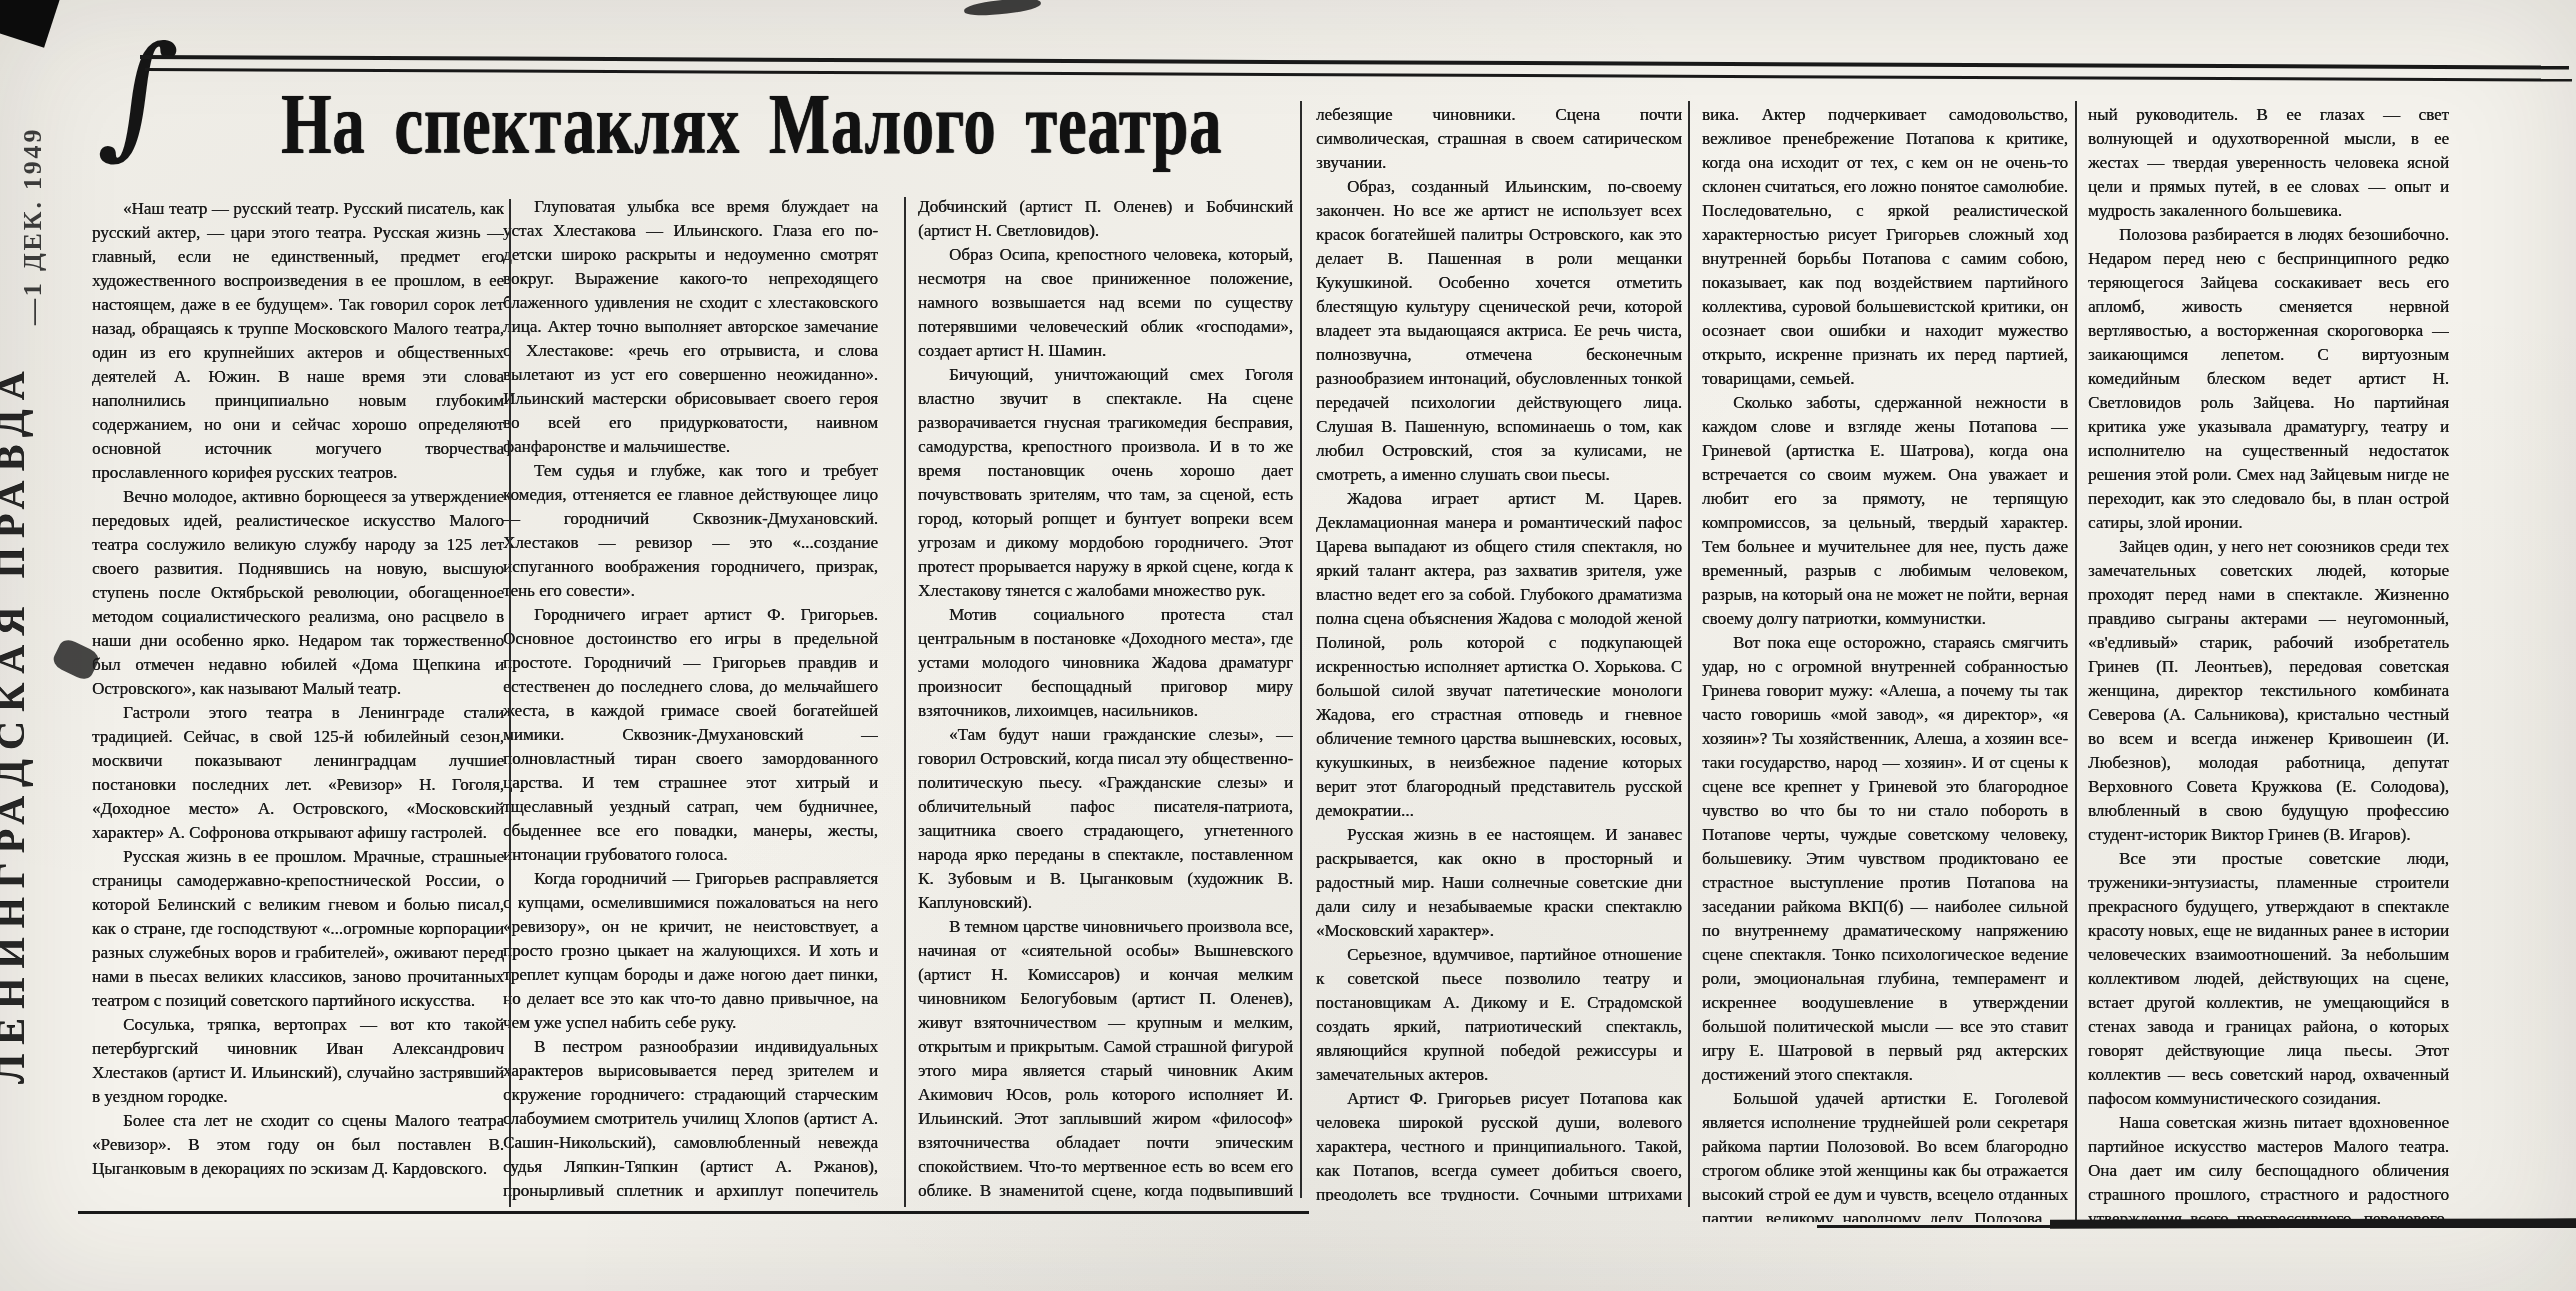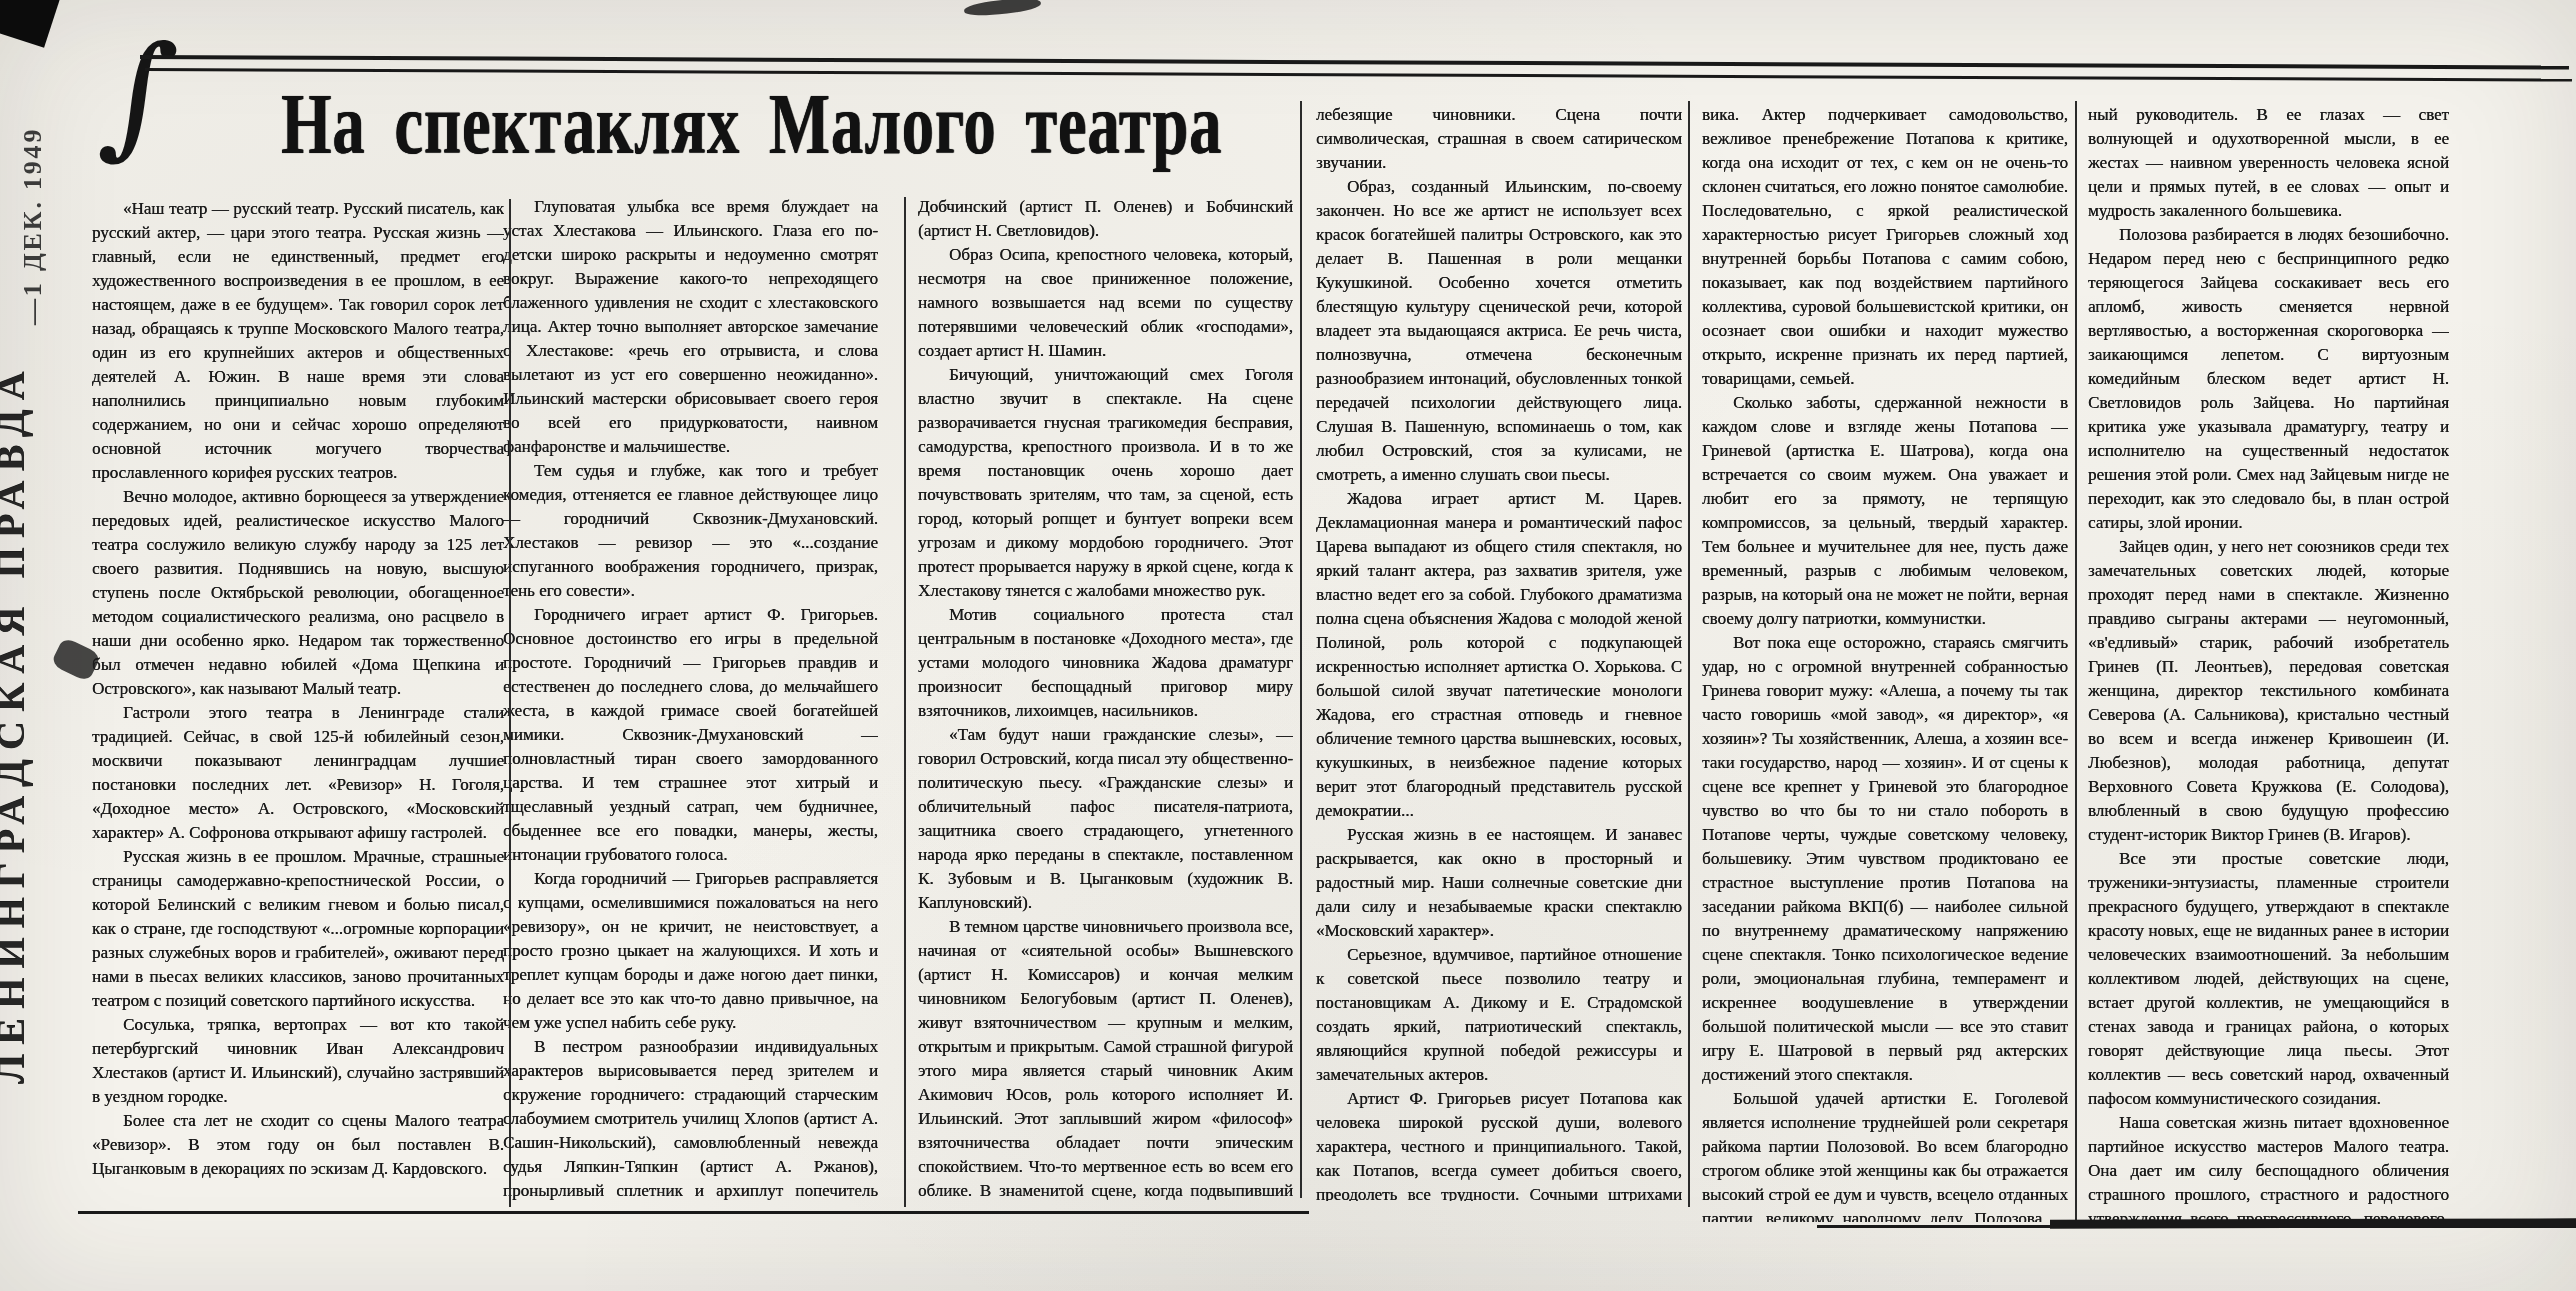--- a/index.html
+++ b/index.html
@@ -120,21 +120,21 @@
   </section>
 
   <section class="col col-5">
     <p class="cont">вика. Актер подчеркивает самодовольство, вежливое пренебрежение Потапова к критике, когда она исходит от тех, с кем он не очень-то склонен считаться, его ложно понятое самолюбие. Последовательно, с яркой реалистической характерностью рисует Григорьев сложный ход внутренней борьбы Потапова с самим собою, показывает, как под воздействием партийного коллектива, суровой большевистской критики, он осознает свои ошибки и находит мужество открыто, искренне признать их перед партией, товарищами, семьей.</p>
     <p>Сколько заботы, сдержанной нежности в каждом слове и взгляде жены Потапова — Гриневой (артистка Е. Шатрова), когда она встречается со своим мужем. Она уважает и любит его за прямоту, не терпящую компромиссов, за цельный, твердый характер. Тем больнее и мучительнее для нее, пусть даже временный, разрыв с любимым человеком, разрыв, на который она не может не пойти, верная своему долгу патриотки, коммунистки.</p>
     <p>Вот пока еще осторожно, стараясь смягчить удар, но с огромной внутренней собранностью Гринева говорит мужу: «Алеша, а почему ты так часто говоришь «мой завод», «я директор», «я хозяин»? Ты хозяйственник, Алеша, а хозяин все-таки государство, народ — хозяин». И от сцены к сцене все крепнет у Гриневой это благородное чувство во что бы то ни стало побороть в Потапове черты, чуждые советскому человеку, большевику. Этим чувством продиктовано ее страстное выступление против Потапова на заседании райкома ВКП(б) — наиболее сильной по внутреннему драматическому напряжению сцене спектакля. Тонко психологическое ведение роли, эмоциональная глубина, темперамент и искреннее воодушевление в утверждении большой политической мысли — все это ставит игру Е. Шатровой в первый ряд актерских достижений этого спектакля.</p>
     <p>Большой удачей артистки Е. Гоголевой является исполнение труднейшей роли секретаря райкома партии Полозовой. Во всем благородно строгом облике этой женщины как бы отражается высокий строй ее дум и чувств, всецело отданных партии, великому народному делу. Полозова — Гоголева приносит с собой на сцену весь тот богатый и сложный духовный мир, которым всегда жив государственный деятель, партий-</p>
   </section>
 
   <section class="col col-6">
-    <p class="cont">ный руководитель. В ее глазах — свет волнующей и одухотворенной мысли, в ее жестах — наивном уверенность человека ясной цели и прямых путей, в ее словах — опыт и мудрость закаленного большевика.</p>
+    <p class="cont">ный руководитель. В ее глазах — свет волнующей и одухотворенной мысли, в ее жестах — твердая уверенность человека ясной цели и прямых путей, в ее словах — опыт и мудрость закаленного большевика.</p>
     <p>Полозова разбирается в людях безошибочно. Недаром перед нею с беспринципного редко теряющегося Зайцева соскакивает весь его апломб, живость сменяется нервной вертлявостью, а восторженная скороговорка — заикающимся лепетом. С виртуозным комедийным блеском ведет артист Н. Светловидов роль Зайцева. Но партийная критика уже указывала драматургу, театру и исполнителю на существенный недостаток решения этой роли. Смех над Зайцевым нигде не переходит, как это следовало бы, в план острой сатиры, злой иронии.</p>
     <p>Зайцев один, у него нет союзников среди тех замечательных советских людей, которые проходят перед нами в спектакле. Жизненно правдиво сыграны актерами — неугомонный, «в'едливый» старик, рабочий изобретатель Гринев (П. Леонтьев), передовая советская женщина, директор текстильного комбината Северова (А. Сальникова), кристально честный во всем и всегда инженер Кривошеин (И. Любезнов), молодая работница, депутат Верховного Совета Кружкова (Е. Солодова), влюбленный в свою будущую профессию студент-историк Виктор Гринев (В. Игаров).</p>
     <p>Все эти простые советские люди, труженики-энтузиасты, пламенные строители прекрасного будущего, утверждают в спектакле красоту новых, еще не виданных ранее в истории человеческих взаимоотношений. За небольшим коллективом людей, действующих на сцене, встает другой коллектив, не умещающийся в стенах завода и границах района, о которых говорят действующие лица пьесы. Этот коллектив — весь советский народ, охваченный пафосом коммунистического созидания.</p>
     <p>Наша советская жизнь питает вдохновенное партийное искусство мастеров Малого театра. Она дает им силу беспощадного обличения страшного прошлого, страстного и радостного утверждения всего прогрессивного, передового. Она — залог их все новых и новых творческих побед на фронте могучей театральной культуры великой страны социализма.</p>
     <p class="byline">Ю. КАПРАЛОВ</p>
   </section>
 
   <div class="vrule vr-1"></div>
   <div class="vrule vr-2"></div>
   <div class="vrule vr-3"></div>

